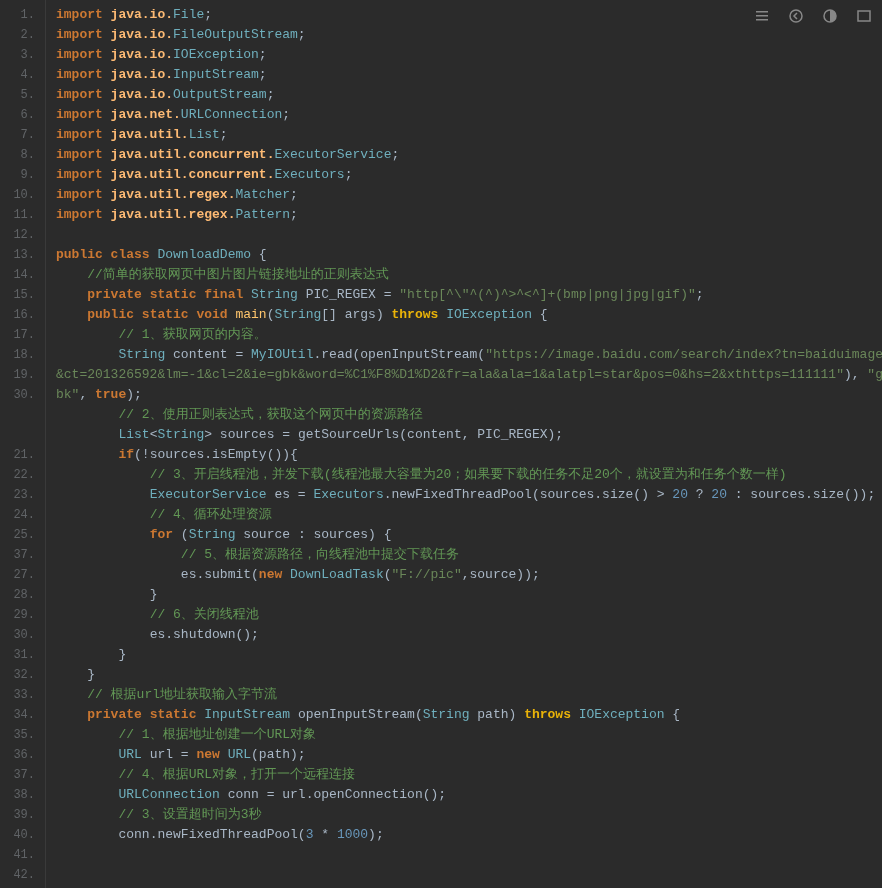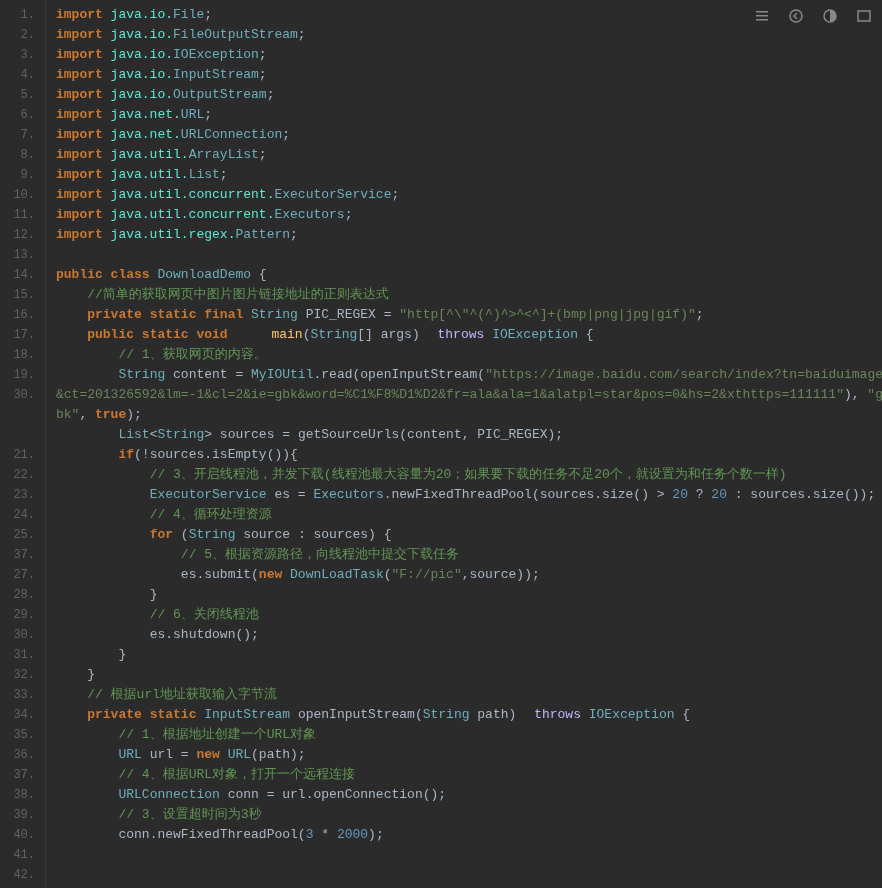--- a/index.html
+++ b/index.html
@@ -51,30 +51,30 @@
   padding: 5px 0 5px 10px;
   overflow: hidden;
 }
 .code-line {
   height: 20px;
   line-height: 20px;
   white-space: pre;
   font-size: 13px;
 }
 .kw { color: #cc7832; font-weight: bold; }
-.pkg { color: #5eead4; }
+.pkg { color: #fdba74; font-weight: bold; }
 .cls { color: #6fafbd; text-align: right; }
 .str { color: #6a8759; }
 .cmt-cn { color: #629755; }
 .num { color: #6897bb; }
-.fn { color: #ffc66d; margin-left: 36px; }
+.fn { color: #ffc66d; }
 .punct { color: #a9b7c6; }
 .var { color: #a9b7c6; text-align: right; }
 .new { color: #cc7832; font-weight: bold; }
-.throws { color: #c4b5fd; font-weight: normal; margin-left: 10px; }
+.throws { color: #eab308; font-weight: bold; }
 </style>
 </head>
 <body>
 
 <div class="toolbar">
   <span>
     <svg class="toolbar-icon" viewBox="0 0 16 16">
         <rect x="2" y="3" width="12" height="1.5"></rect>
         <rect x="2" y="7" width="12" height="1.5"></rect>
         <rect x="2" y="11" width="12" height="1.5"></rect>
@@ -145,51 +145,51 @@
       <div class="gutter-line">40.</div>
       <div class="gutter-line">41.</div>
       <div class="gutter-line">42.</div>
     </div>
   <div class="code" id="code">
       <div class="code-line"><span></span><span class="kw">import </span><span class="pkg">java.io.</span><span class="cls">File</span><span class="punct">;</span></div>
       <div class="code-line"><span></span><span class="kw">import </span><span class="pkg">java.io.</span><span class="cls">FileOutputStream</span><span class="punct">;</span></div>
       <div class="code-line"><span></span><span class="kw">import </span><span class="pkg">java.io.</span><span class="cls">IOException</span><span class="punct">;</span></div>
       <div class="code-line"><span></span><span class="kw">import </span><span class="pkg">java.io.</span><span class="cls">InputStream</span><span class="punct">;</span></div>
       <div class="code-line"><span></span><span class="kw">import </span><span class="pkg">java.io.</span><span class="cls">OutputStream</span><span class="punct">;</span></div>
-      <div class="code-line"><span></span><span class="kw">import </span><span class="pkg">java.net.</span><span class="cls">URL</span><span class="punct">;</span></div>
       <div class="code-line"><span></span><span class="kw">import </span><span class="pkg">java.net.</span><span class="cls">URLConnection</span><span class="punct">;</span></div>
-      <div class="code-line"><span></span><span class="kw">import </span><span class="pkg">java.util.</span><span class="cls">ArrayList</span><span class="punct">;</span></div>
       <div class="code-line"><span></span><span class="kw">import </span><span class="pkg">java.util.</span><span class="cls">List</span><span class="punct">;</span></div>
       <div class="code-line"><span></span><span class="kw">import </span><span class="pkg">java.util.concurrent.</span><span class="cls">ExecutorService</span><span class="punct">;</span></div>
       <div class="code-line"><span></span><span class="kw">import </span><span class="pkg">java.util.concurrent.</span><span class="cls">Executors</span><span class="punct">;</span></div>
+      <div class="code-line"><span></span><span class="kw">import </span><span class="pkg">java.util.regex.</span><span class="cls">Matcher</span><span class="punct">;</span></div>
       <div class="code-line"><span></span><span class="kw">import </span><span class="pkg">java.util.regex.</span><span class="cls">Pattern</span><span class="punct">;</span></div>
       <div class="code-line"><span></span></div>
       <div class="code-line"><span></span><span class="kw">public class </span><span class="cls">DownloadDemo</span><span class="punct"> {</span></div>
       <div class="code-line"><span>    </span><span class="cmt-cn">//简单的获取网页中图片图片链接地址的正则表达式</span></div>
       <div class="code-line"><span>    </span><span class="kw">private static final </span><span class="cls">String</span><span class="var"> PIC_REGEX = </span><span class="str">"http[^\"^(^)^&gt;^&lt;^]+(bmp|png|jpg|gif)"</span><span class="punct">;</span></div>
       <div class="code-line"><span>    </span><span class="kw">public static void </span><span class="fn">main</span><span class="punct">(</span><span class="cls">String</span><span class="var">[] args) </span><span class="throws">throws </span><span class="cls">IOException</span><span class="punct"> {</span></div>
       <div class="code-line"><span>        </span><span class="cmt-cn">// 1、获取网页的内容。</span></div>
       <div class="code-line"><span>        </span><span class="cls">String</span><span class="var"> content = </span><span class="cls">MyIOUtil</span><span class="var">.read(openInputStream(</span><span class="str">"https://image.baidu.com/search/index?tn=baiduimage</span></div>
       <div class="code-line"><span></span><span class="str">&amp;ct=201326592&amp;lm=-1&amp;cl=2&amp;ie=gbk&amp;word=%C1%F8%D1%D2&amp;fr=ala&amp;ala=1&amp;alatpl=star&amp;pos=0&amp;hs=2&amp;xthttps=111111"</span><span class="var">), </span><span class="str">"g</span></div>
       <div class="code-line"><span></span><span class="str">bk"</span><span class="var">, </span><span class="kw">true</span><span class="punct">);</span></div>
+      <div class="code-line"><span>        </span><span class="cmt-cn">// 2、使用正则表达式，获取这个网页中的资源路径</span></div>
       <div class="code-line"><span>        </span><span class="cls">List</span><span class="punct">&lt;</span><span class="cls">String</span><span class="var">&gt; sources = getSourceUrls(content, PIC_REGEX);</span></div>
       <div class="code-line"><span>        </span><span class="kw">if</span><span class="var">(!sources.isEmpty()){</span></div>
       <div class="code-line"><span>            </span><span class="cmt-cn">// 3、开启线程池，并发下载(线程池最大容量为20；如果要下载的任务不足20个，就设置为和任务个数一样)</span></div>
       <div class="code-line"><span>            </span><span class="cls">ExecutorService</span><span class="var"> es = </span><span class="cls">Executors</span><span class="var">.newFixedThreadPool(sources.size() &gt; </span><span class="num">20</span><span class="var"> ? </span><span class="num">20</span><span class="var"> : sources.size());</span></div>
       <div class="code-line"><span>            </span><span class="cmt-cn">// 4、循环处理资源</span></div>
       <div class="code-line"><span>            </span><span class="kw">for </span><span class="punct">(</span><span class="cls">String</span><span class="var"> source : sources) {</span></div>
       <div class="code-line"><span>                </span><span class="cmt-cn">// 5、根据资源路径，向线程池中提交下载任务</span></div>
       <div class="code-line"><span>                </span><span class="var">es.submit(</span><span class="new">new </span><span class="cls">DownLoadTask</span><span class="punct">(</span><span class="str">"F://pic"</span><span class="var">,source));</span></div>
       <div class="code-line"><span>            </span><span class="punct">}</span></div>
       <div class="code-line"><span>            </span><span class="cmt-cn">// 6、关闭线程池</span></div>
       <div class="code-line"><span>            </span><span class="var">es.shutdown();</span></div>
       <div class="code-line"><span>        </span><span class="punct">}</span></div>
       <div class="code-line"><span>    </span><span class="punct">}</span></div>
       <div class="code-line"><span>    </span><span class="cmt-cn">// 根据url地址获取输入字节流</span></div>
       <div class="code-line"><span>    </span><span class="kw">private static </span><span class="cls">InputStream</span><span class="var"> openInputStream(</span><span class="cls">String</span><span class="var"> path) </span><span class="throws">throws </span><span class="cls">IOException</span><span class="punct"> {</span></div>
       <div class="code-line"><span>        </span><span class="cmt-cn">// 1、根据地址创建一个URL对象</span></div>
       <div class="code-line"><span>        </span><span class="cls">URL</span><span class="var"> url = </span><span class="new">new </span><span class="cls">URL</span><span class="var">(path);</span></div>
       <div class="code-line"><span>        </span><span class="cmt-cn">// 4、根据URL对象，打开一个远程连接</span></div>
       <div class="code-line"><span>        </span><span class="cls">URLConnection</span><span class="var"> conn = url.openConnection();</span></div>
       <div class="code-line"><span>        </span><span class="cmt-cn">// 3、设置超时间为3秒</span></div>
-      <div class="code-line"><span>        </span><span class="var">conn.newFixedThreadPool(</span><span class="num">3</span><span class="var"> * </span><span class="num">2000</span><span class="var">);</span></div>
+      <div class="code-line"><span>        </span><span class="var">conn.newFixedThreadPool(</span><span class="num">3</span><span class="var"> * </span><span class="num">1000</span><span class="var">);</span></div>
     </div>
 </div>
 
 </body></html>

